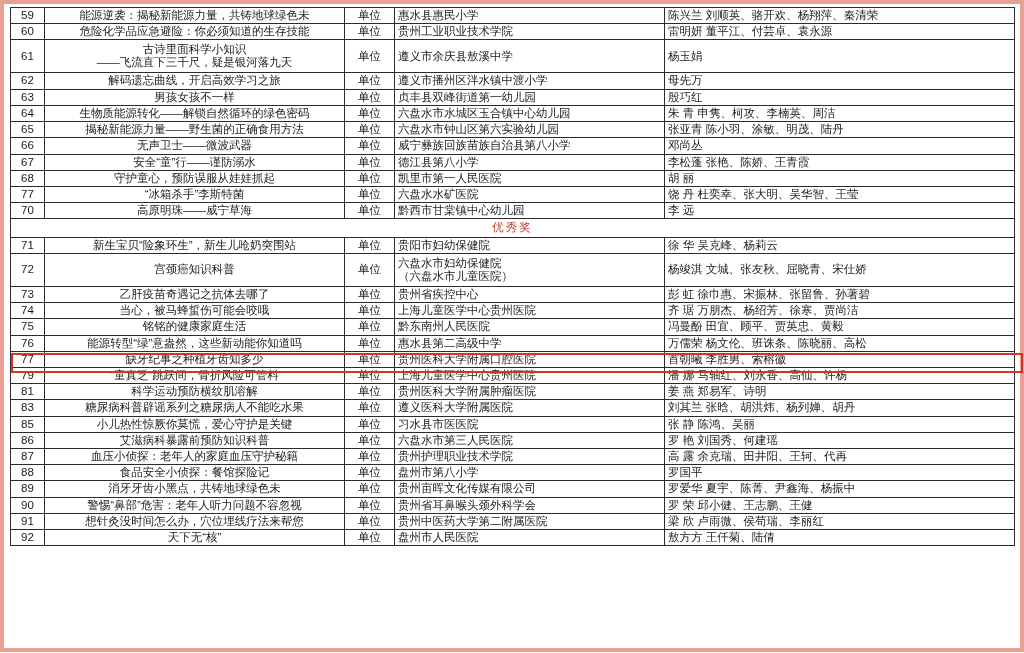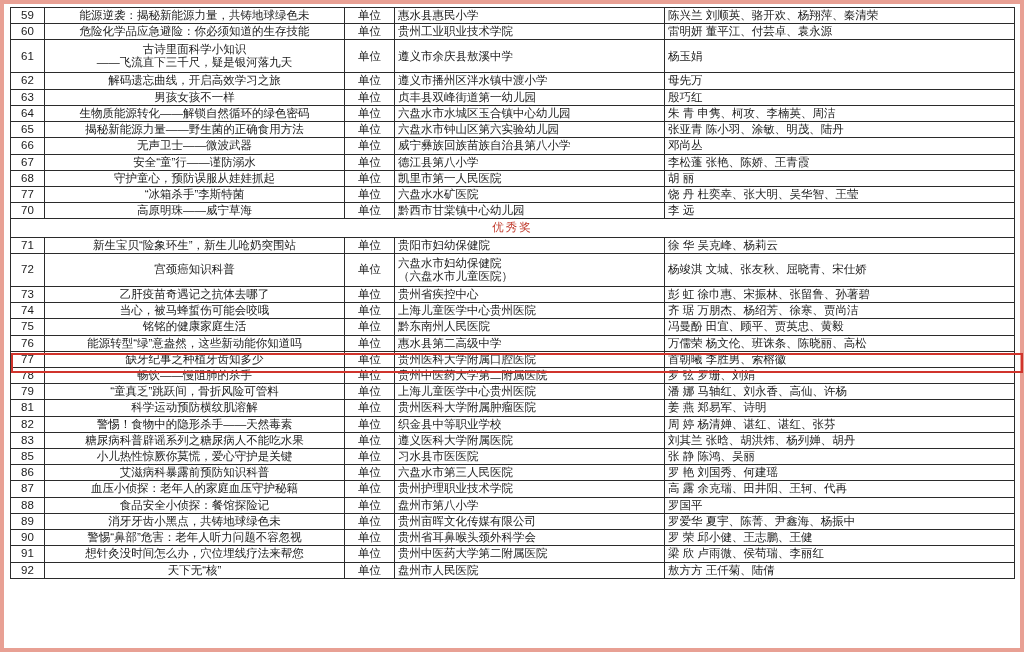--- a/index.html
+++ b/index.html
@@ -230,46 +230,32 @@
           <td class="people">万儒荣  杨文伦、班诛条、陈晓丽、高松</td>
         </tr>
         <tr class="highlight">
           <td class="num">77</td>
           <td class="title">缺牙纪事之种植牙齿知多少</td>
           <td class="unit">单位</td>
           <td class="org">贵州医科大学附属口腔医院</td>
           <td class="people">首朝曦  李胜男、索榕徽</td>
         </tr>
         <tr>
-          <td class="num">78</td>
-          <td class="title">畅饮——慢阻肺的杀手</td>
-          <td class="unit">单位</td>
-          <td class="org">贵州中医药大学第二附属医院</td>
-          <td class="people">罗  弦  罗珊、刘娟</td>
-        </tr>
-        <tr>
           <td class="num">79</td>
           <td class="title">“童真乏”跳跃间，骨折风险可管料</td>
           <td class="unit">单位</td>
           <td class="org">上海儿童医学中心贵州医院</td>
           <td class="people">潘  娜  马轴红、刘永香、高仙、许杨</td>
         </tr>
         <tr>
           <td class="num">81</td>
           <td class="title">科学运动预防横纹肌溶解</td>
           <td class="unit">单位</td>
           <td class="org">贵州医科大学附属肿瘤医院</td>
           <td class="people">姜  燕  郑易军、诗明</td>
-        </tr>
-        <tr>
-          <td class="num">82</td>
-          <td class="title">警惕！食物中的隐形杀手——天然毒素</td>
-          <td class="unit">单位</td>
-          <td class="org">织金县中等职业学校</td>
-          <td class="people">周  婷  杨清婵、谌红、谌红、张芬</td>
         </tr>
         <tr>
           <td class="num">83</td>
           <td class="title">糖尿病科普辟谣系列之糖尿病人不能吃水果</td>
           <td class="unit">单位</td>
           <td class="org">遵义医科大学附属医院</td>
           <td class="people">刘其兰  张晗、胡洪炜、杨列婵、胡丹</td>
         </tr>
         <tr>
           <td class="num">85</td>

